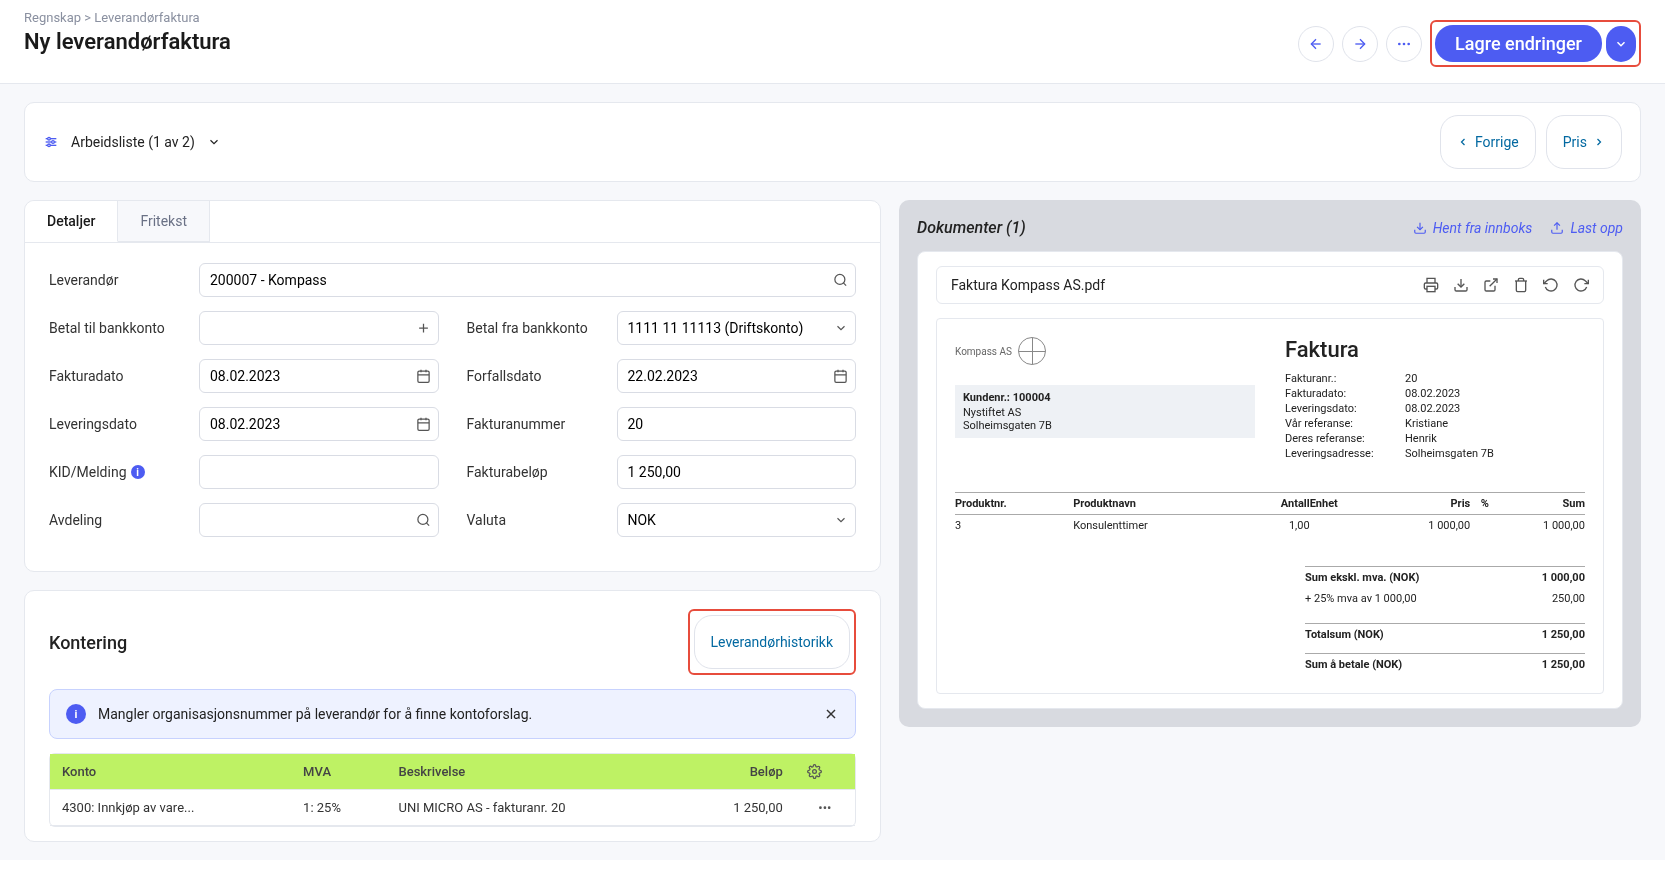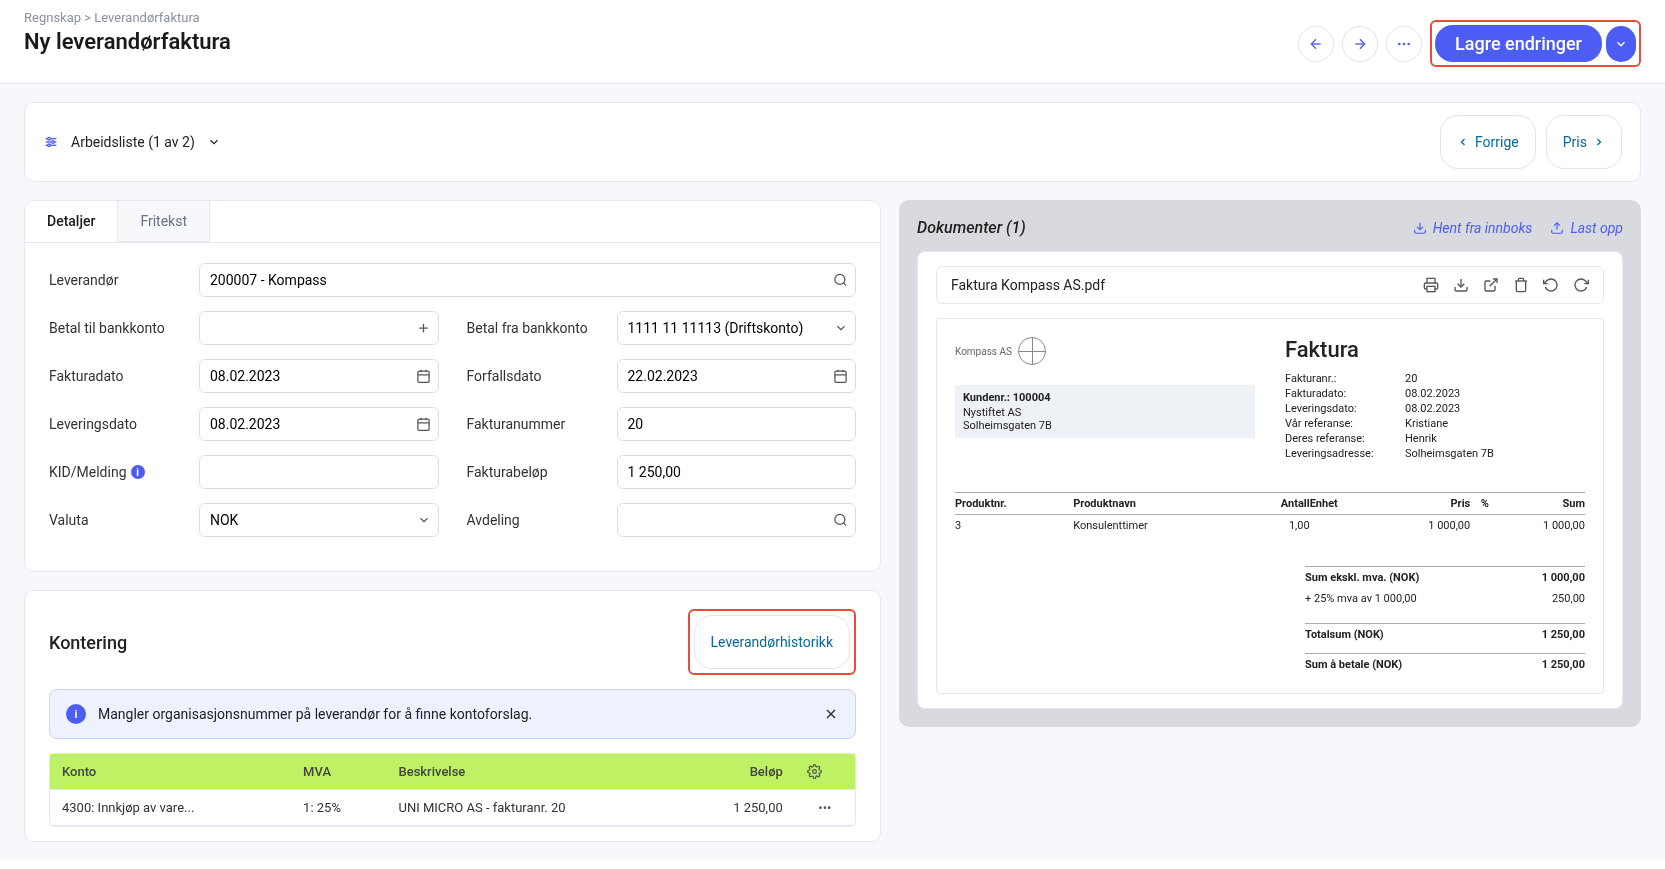--- a/index.html
+++ b/index.html
@@ -255,33 +255,33 @@
                 </div>
               <div class="input-wrap"><input class="text-input" value="" style=""></div>
             </div>
             <div class="form-field">
               <div class="field-label">Fakturabeløp</div>
               <div class="input-wrap"><input class="text-input" value="1 250,00" style=""></div>
             </div>
           </div>
           <div class="form-row">
             <div class="form-field">
+              <div class="field-label">Avdeling</div>
+              <div class="input-wrap"><input class="text-input" value="" style=""><span class="input-icon">
+                    <svg width="15" height="15" viewBox="0 0 24 24" fill="none" stroke="currentColor" stroke-width="2">
+                      <circle cx="11" cy="11" r="8"></circle>
+                      <line x1="21" y1="21" x2="16.65" y2="16.65"></line>
+                    </svg>
+                  </span></div>
+            </div>
+            <div class="form-field">
               <div class="field-label">Valuta</div>
               <div class="input-wrap"><input class="text-input" value="NOK" style=""><span class="input-icon">
                     <svg width="14" height="14" viewBox="0 0 24 24" fill="none" stroke="currentColor" stroke-width="2">
                       <polyline points="6 9 12 15 18 9"></polyline>
-                    </svg>
-                  </span></div>
-            </div>
-            <div class="form-field">
-              <div class="field-label">Avdeling</div>
-              <div class="input-wrap"><input class="text-input" value="" style=""><span class="input-icon">
-                    <svg width="15" height="15" viewBox="0 0 24 24" fill="none" stroke="currentColor" stroke-width="2">
-                      <circle cx="11" cy="11" r="8"></circle>
-                      <line x1="21" y1="21" x2="16.65" y2="16.65"></line>
                     </svg>
                   </span></div>
             </div>
           </div>
         </div>
       </div>
 
       <div class="card">
         <div class="section-head">
           <div class="section-title">Kontering</div>

